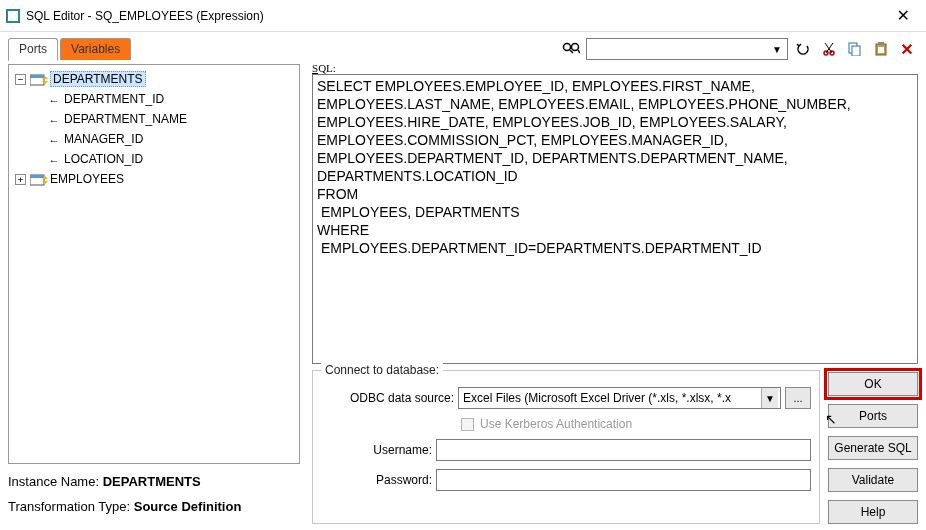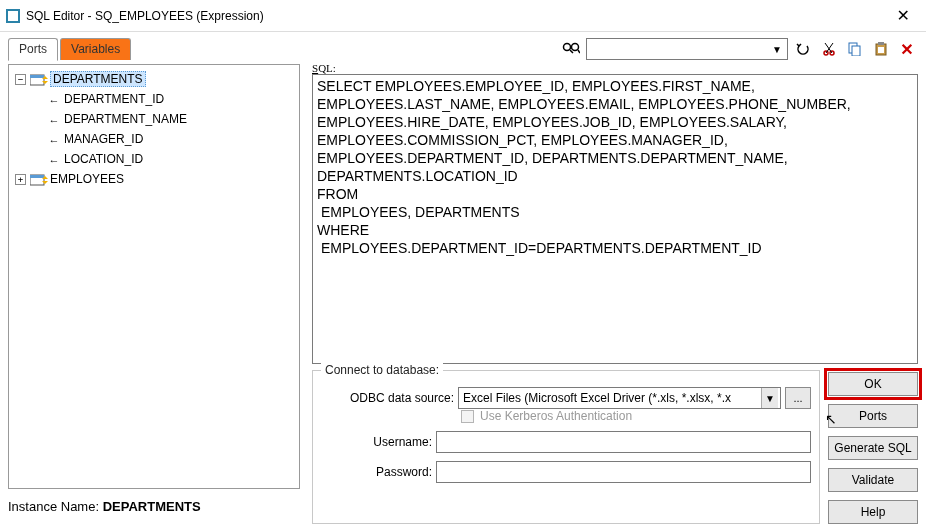--- a/index.html
+++ b/index.html
@@ -239,21 +239,21 @@
   }
   .text-input {
     flex:1;
     height: 22px;
     border: 1px solid #7a7a7a;
     background: #fff;
     padding: 0 4px;
     font-size: 12px;
   }
   .chk-row {
-    margin-top: 0;
+    margin-top: 8px;
     padding-left: 140px;
     color: #9a9a9a;
     font-size: 12px;
     display:flex;
     align-items:center;
     gap:6px;
   }
   .chk-box {
     width:13px;height:13px;
     border:1px solid #b5b5b5;
@@ -346,20 +346,24 @@
             </svg>
         </span>
         <span class="tree-label">EMPLOYEES</span>
       </div>
     </div>
 
     <div class="instance-info">
       <div class="row">
         <span>Instance Name:</span>
         <span class="bold">DEPARTMENTS</span>
+      </div>
+      <div class="row">
+        <span>Transformation Type:</span>
+        <span class="bold">Source Definition</span>
       </div>
     </div>
   </div>
 
   <div class="right-panel">
     <div class="toolbar-row">
       <span class="spacer"></span>
       <span class="tool-icon" title="Find">
         <svg width="18" height="14">
             <circle cx="5" cy="5" r="3.5" fill="none" stroke="#000" stroke-width="1.5"></circle>

